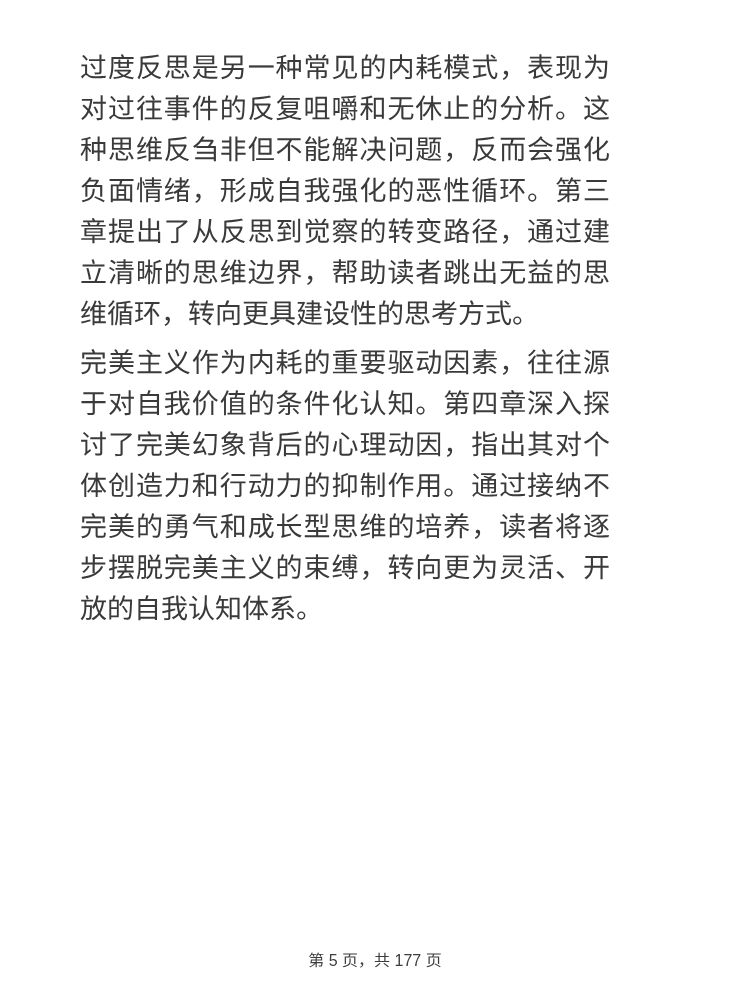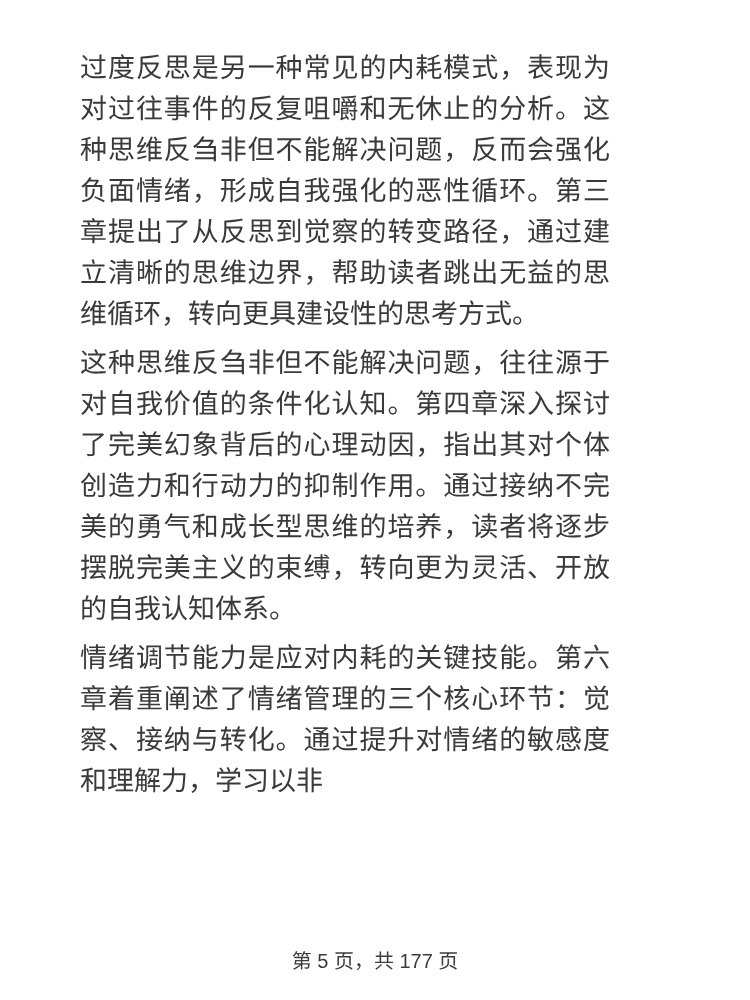--- a/index.html
+++ b/index.html
@@ -30,27 +30,26 @@
     letter-spacing: 0;
     margin: 0 0 8px 0;
     word-break: normal;
   }
   .page-footer {
     position: absolute;
     left: 0;
     right: 0;
     bottom: 30px;
     text-align: center;
-    font-size: 20px;
+    font-size: 16px;
     line-height: 18px;
     color: #3d3d3d;
   }
 </style>
 </head>
 <body>
 
 <div class="page">
   <p class="body-text">过度反思是另一种常见的内耗模式，表现为对过往事件的反复咀嚼和无休止的分析。这种思维反刍非但不能解决问题，反而会强化负面情绪，形成自我强化的恶性循环。第三章提出了从反思到觉察的转变路径，通过建立清晰的思维边界，帮助读者跳出无益的思维循环，转向更具建设性的思考方式。</p>
-  <p class="body-text">这种思维反刍非但不能解决问题，往往源于对自我价值的条件化认知。第四章深入探讨了完美幻象背后的心理动因，指出其对个体创造力和行动力的抑制作用。通过接纳不完美的勇气和成长型思维的培养，读者将逐步摆脱完美主义的束缚，转向更为灵活、开放的自我认知体系。</p>
-  <p class="body-text">情绪调节能力是应对内耗的关键技能。第六章着重阐述了情绪管理的三个核心环节：觉察、接纳与转化。通过提升对情绪的敏感度和理解力，学习以非</p>
+  <p class="body-text">完美主义作为内耗的重要驱动因素，往往源于对自我价值的条件化认知。第四章深入探讨了完美幻象背后的心理动因，指出其对个体创造力和行动力的抑制作用。通过接纳不完美的勇气和成长型思维的培养，读者将逐步摆脱完美主义的束缚，转向更为灵活、开放的自我认知体系。</p>
 </div>
 
 <div class="page-footer">第 5 页，共 177 页</div>
 
 </body></html>

